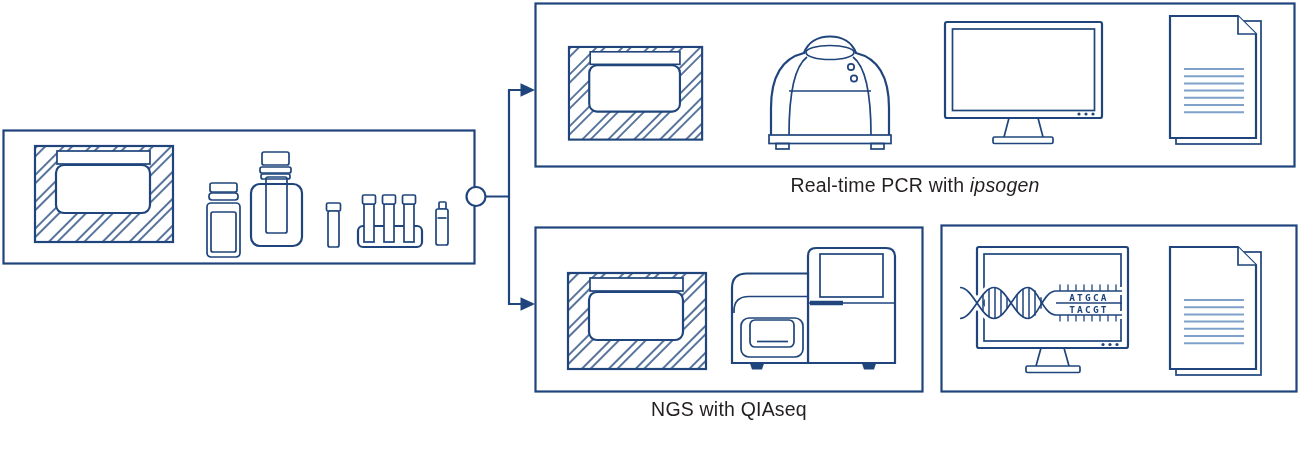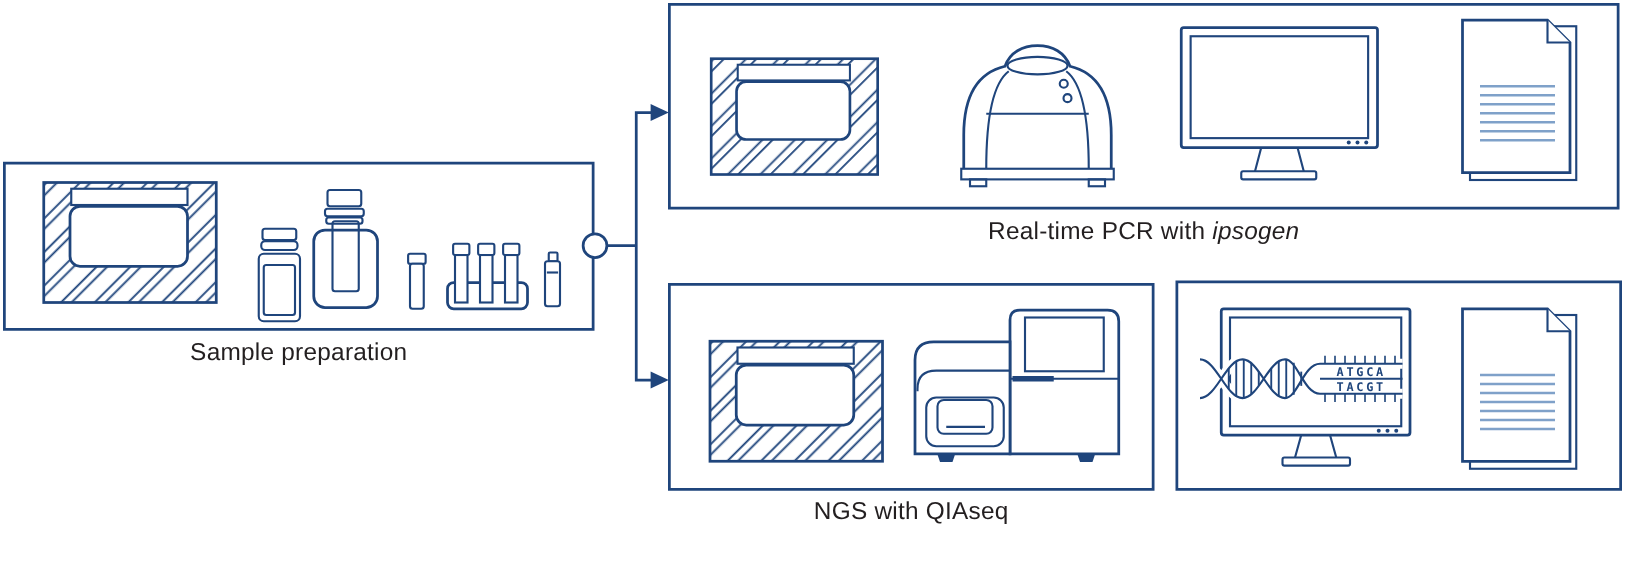--- a/index.html
+++ b/index.html
@@ -196,23 +196,20 @@
           <line x1="1100" y1="315" x2="1100" y2="321.5"></line>
           <line x1="1108" y1="315" x2="1108" y2="321.5"></line>
           <line x1="1116" y1="315" x2="1116" y2="321.5"></line>
         </g>
         <text x="1089" y="300.8" text-anchor="middle" class="seq">ATGCA</text>
         <text x="1089" y="313.2" text-anchor="middle" class="seq">TACGT</text>
       </g>
     </g>
   </svg>
 
-  <div class="label" style="left:3px;top:271px;width:472px;">
-    <span>Sample preparation</span>
-  </div>
   <div class="label" style="left:535px;top:174px;width:760px;">
     <span>Real-time PCR with</span>
     <span class="em">ipsogen</span>
   </div>
   <div class="label" style="left:535px;top:398px;width:388px;">
     <span>NGS with QIAseq</span>
   </div>
 </div>
 
 </body></html>

